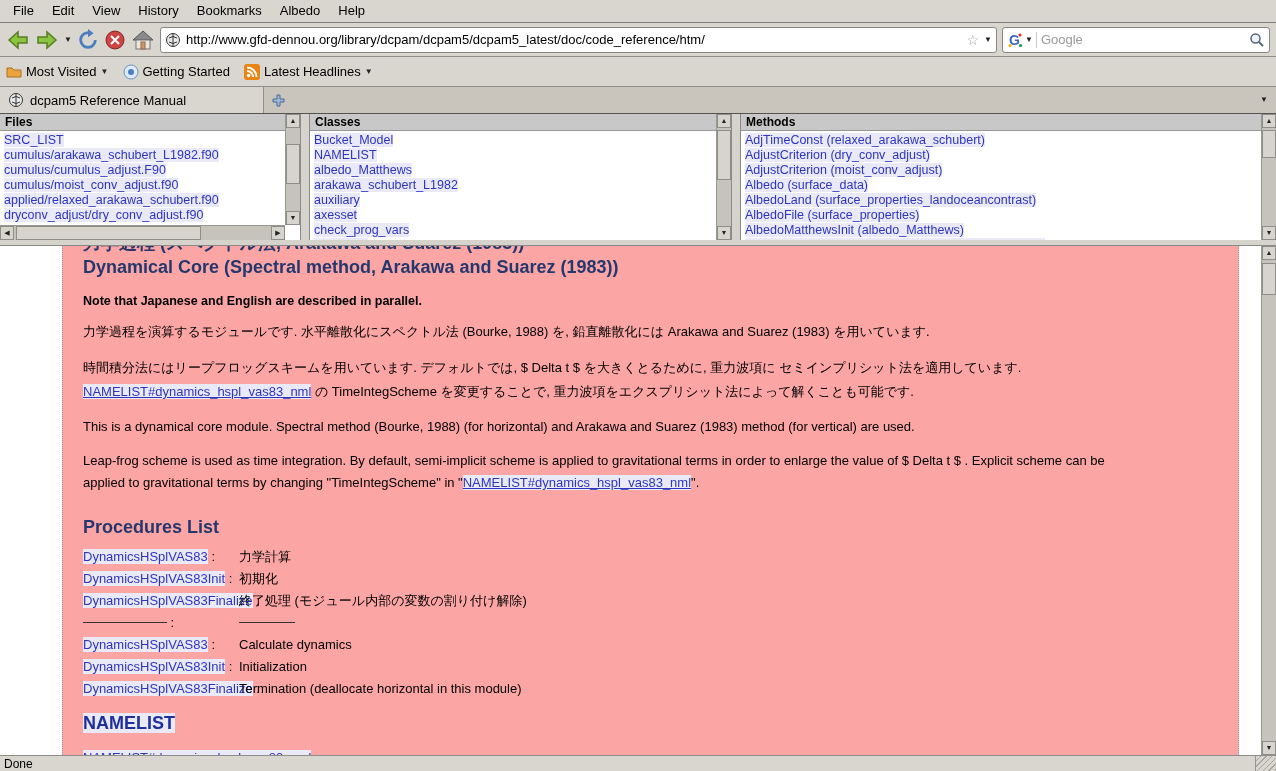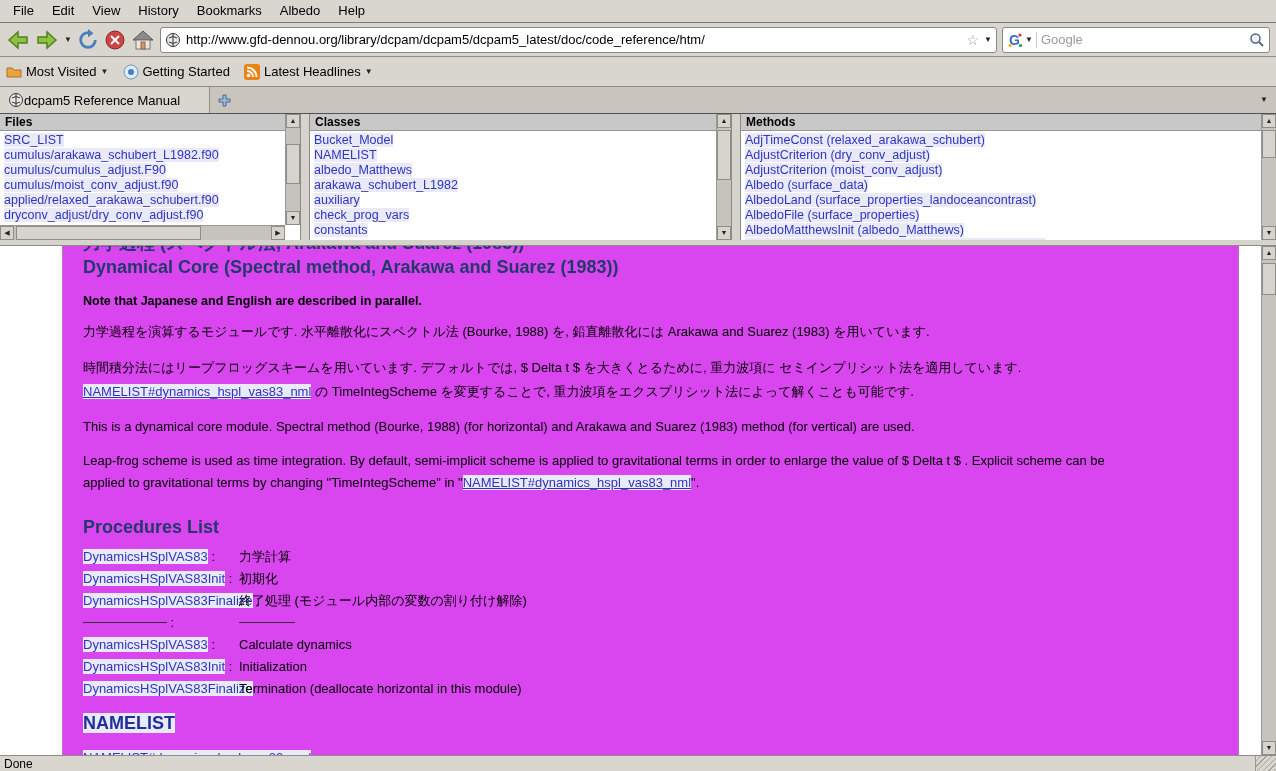--- a/index.html
+++ b/index.html
@@ -26,22 +26,22 @@
   .search-ph{flex:1;font-size:13px;color:#9a9a9a;}
   .engine{display:flex;align-items:center;gap:2px;border-right:1px solid #ccc;padding-right:3px;}
 
   
   .bmbar{height:30px;background:#d9d6d0;border-bottom:1px solid #8f8d88;
          display:flex;align-items:center;padding:0 6px;gap:14px;}
   .bm{display:flex;align-items:center;gap:4px;font-size:13px;}
 
   
   .tabbar{height:26px;background:#c9c5bd;display:flex;align-items:stretch;}
-  .tab{width:210px;background:#d9d6d0;border-right:1px solid #918f8a;
-       display:flex;align-items:center;padding:0 8px;box-sizing:border-box;}
+  .tab{width:264px;background:#d9d6d0;border-right:1px solid #918f8a;
+       display:flex;align-items:center;gap:6px;padding:0 8px;box-sizing:border-box;}
   .tab-title{font-size:13px;white-space:nowrap;overflow:hidden;}
   .newtab{width:28px;display:flex;align-items:center;justify-content:center;}
   .tab-caret{margin-left:auto;margin-right:8px;display:flex;align-items:center;}
 
   
   .framesrow{height:127px;display:flex;background:#fff;border-top:1px solid #55534f;box-sizing:border-box;}
   .frame{position:relative;overflow:hidden;background:#fff;height:100%;}
   .f-files{width:300px;}
   .f-classes{width:421px;}
   .f-methods{flex:1;}
@@ -67,21 +67,21 @@
   .sb-thumb{position:absolute;background:#d7d4ce;border:1px solid #8f8d88;box-sizing:border-box;}
   .sb-v .sb-thumb{left:0;width:14px;}
   .sb-h .sb-thumb{top:0;height:14px;}
 
   
   .framegap{height:6px;background:#d6d2cc;border-bottom:1px solid #8a8a86;box-sizing:border-box;}
 
   
   .contentframe{position:relative;height:509px;background:#fff;overflow:hidden;}
   .content-box{margin-left:62px;width:1177px;height:100%;box-sizing:border-box;
-               background:#d946ef;border-left:1px dotted #9a9a9a;border-right:1px dotted #9a9a9a;
+               background:#fca5a5;border-left:1px dotted #9a9a9a;border-right:1px dotted #9a9a9a;
                padding:0 20px 0 20px;overflow:hidden;}
   .clipstrip{height:8px;overflow:hidden;}
   .clipstrip h2{margin:-14px 0 0 0;}
   h2{color:#25386e;font-size:18px;line-height:22px;font-weight:bold;margin:0;}
   .h2-main{margin-top:2px;}
   .h2-sec{margin-top:22px;}
   .note{font-weight:bold;font-size:12.5px;margin-top:16px;}
   .para{font-size:13px;margin-top:12px;}
   .para.jp{line-height:24px;}
   .para.en{line-height:22px;}
@@ -251,20 +251,21 @@
   <div class="fdiv"></div>
 
   <div class="frame f-classes">
     <div class="frame-header">Classes</div>
     <div class="plist">
       <div><span class="lnk">Bucket_Model</span></div>
       <div><span class="lnk">NAMELIST</span></div>
       <div><span class="lnk">albedo_Matthews</span></div>
       <div><span class="lnk">arakawa_schubert_L1982</span></div>
       <div><span class="lnk">auxiliary</span></div>
+      <div><span class="lnk">axesset</span></div>
       <div><span class="lnk">check_prog_vars</span></div>
       <div><span class="lnk">constants</span></div>
     </div>
     <div class="sb-v">
       <div class="sb-btn sb-top">
           <span class="caret">▲</span>
         </div>
       <div class="sb-thumb" style="top:16px;height:50px;"></div>
       <div class="sb-btn sb-bot">
           <span class="caret">▼</span>

